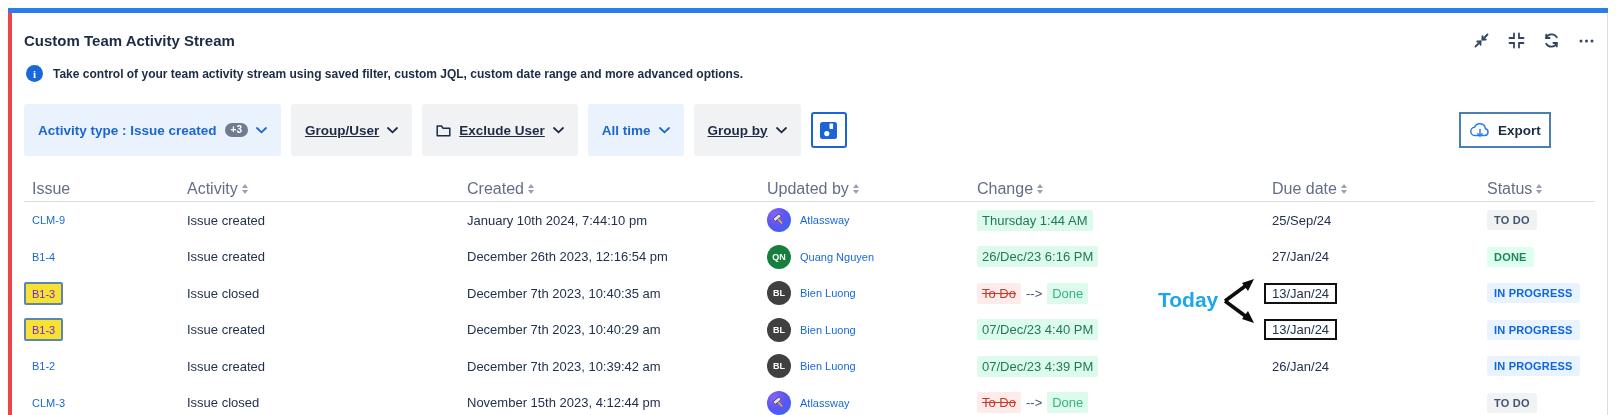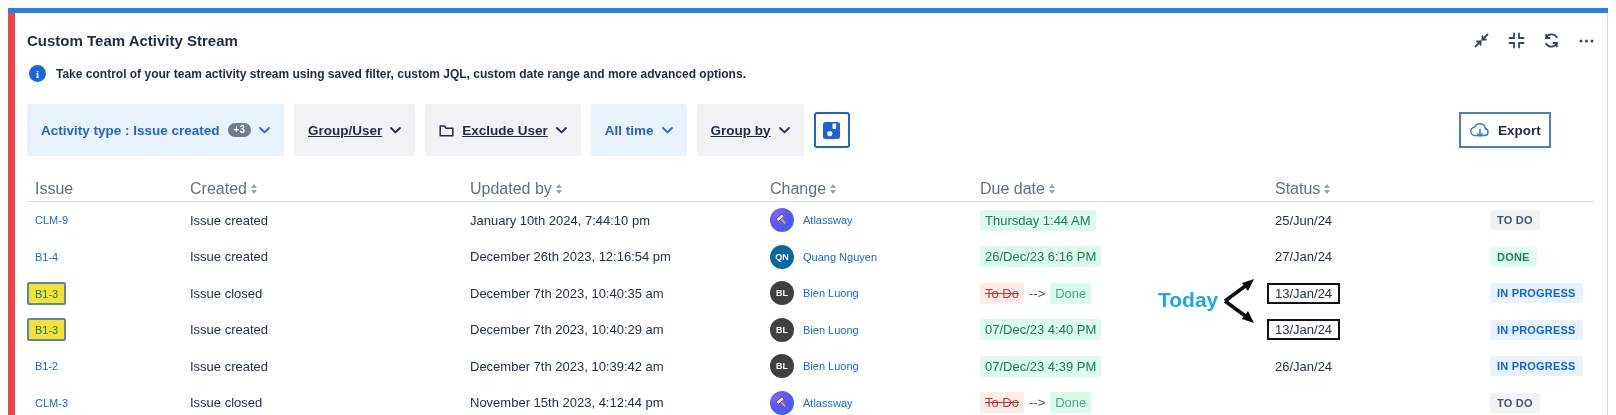--- a/index.html
+++ b/index.html
@@ -3,21 +3,21 @@
 <meta charset="utf-8">
 <style>
   * { margin:0; padding:0; box-sizing:border-box; }
   html,body { width:1616px; height:415px; overflow:hidden; background:#fff;
     font-family:"Liberation Sans", sans-serif; color:#172b4d; }
   body { position:relative; }
 
   
   .top-accent { position:absolute; left:8px; right:8px; top:8px; height:5px; background:#2b7de9; }
   .panel { position:absolute; left:8px; right:8px; top:13px; bottom:0;
-    background:#fff; border-left:7px solid #ef4444; border-right:1px solid #d8dde3; }
+    background:#fff; border-left:4px solid #ef4444; border-right:1px solid #d8dde3; }
 
   
   .panel-header { position:absolute; top:15px; left:12px; right:12px; height:24px; display:flex; align-items:center; }
   .panel-title { font-size:15px; font-weight:700; color:#1d2b45; }
   .win-icons { margin-left:auto; display:flex; align-items:center; gap:18px; }
   .win-icon { width:17px; height:17px; color:#344563; cursor:pointer; display:inline-flex; }
   .win-icon svg { width:100%; height:100%; }
 
   .info-row { position:absolute; top:52px; left:14px; right:12px; display:flex; align-items:center; gap:10px; }
   .info-badge { width:17px; height:17px; border-radius:50%; background:#1868db; color:#fff;
@@ -48,25 +48,25 @@
   .th:first-child { padding-left:8px; }
   .sort { display:inline-flex; flex-direction:column; gap:2px; cursor:pointer; }
   .sort i { display:block; width:0; height:0; border-left:3.5px solid transparent; border-right:3.5px solid transparent; }
   .sort .up { border-bottom:4px solid #98a1b0; }
   .sort .dn { border-top:4px solid #98a1b0; }
 
   .trow { height:36.5px; font-size:13px; color:#22324e; }
   .cell { padding-left:8px; display:flex; align-items:center; }
   a.ilink, a.ulink { color:#1868db; text-decoration:none; cursor:pointer; font-size:11px; }
   .issue-hl { background:#f7e131; border:2px solid #5c85b0; border-radius:2px; padding:2px 6px; margin-left:-8px; }
-  .issue-hl a.ilink { color:#0f766e; }
+  .issue-hl a.ilink { color:#6d28d9; }
 
   .avatar { width:24px; height:24px; border-radius:50%; display:inline-flex; align-items:center;
     justify-content:center; color:#fff; font-size:9px; font-weight:700; margin-right:9px; flex:0 0 auto; }
-  .av-qn { background:#0369a1; }
+  .av-qn { background:#15803d; }
   .av-bl { background:#404040; }
   .av-atl { background:radial-gradient(circle at 32% 28%, #8a63f7 0%, #5b55f3 45%, #2f6bf0 100%); }
 
   .chg-time { background:#ddfbec; color:#1f7a58; padding:3px 5px; border-radius:2px; }
   .chg-from { background:#fdecea; color:#c9372c; text-decoration:line-through; padding:3px 5px; border-radius:2px; }
   .chg-arrow { color:#44546f; margin:0 5px; }
   .chg-to { background:#ddfbec; color:#36b37e; padding:3px 5px; border-radius:2px; }
 
   .due-box { border:2px solid #101010; padding:1px 6px; margin-left:-8px; }
 
@@ -195,20 +195,27 @@
     </span>
     <span>Export</span>
   </div>
 
   <div class="table">
     <div class="thead">
       <div class="th" style="padding-left:8px;">
           <span>Issue</span>
         </div>
       <div class="th">
+          <span>Activity</span>
+          <span class="sort">
+            <i class="up"></i>
+            <i class="dn"></i>
+          </span>
+        </div>
+      <div class="th">
           <span>Created</span>
           <span class="sort">
             <i class="up"></i>
             <i class="dn"></i>
           </span>
         </div>
       <div class="th">
           <span>Updated by</span>
           <span class="sort">
             <i class="up"></i>
@@ -256,21 +263,21 @@
                 <rect x="6.2" y="5.8" width="1.8" height="6" rx="0.8" fill="#e8a33d"></rect>
               </g>
             </svg>
           </span>
         <a class="ulink">Atlassway</a>
       </div>
       <div class="cell">
           <span class="chg-time">Thursday 1:44 AM</span>
         </div>
       <div class="cell">
-          <span>25/Jun/24</span>
+          <span>25/Sep/24</span>
         </div>
       <div class="cell">
           <span class="badge b-todo">TO DO</span>
         </div>
     </div>
 
     <div class="trow">
       <div class="cell">
           <a class="ilink">B1-4</a>
         </div>

